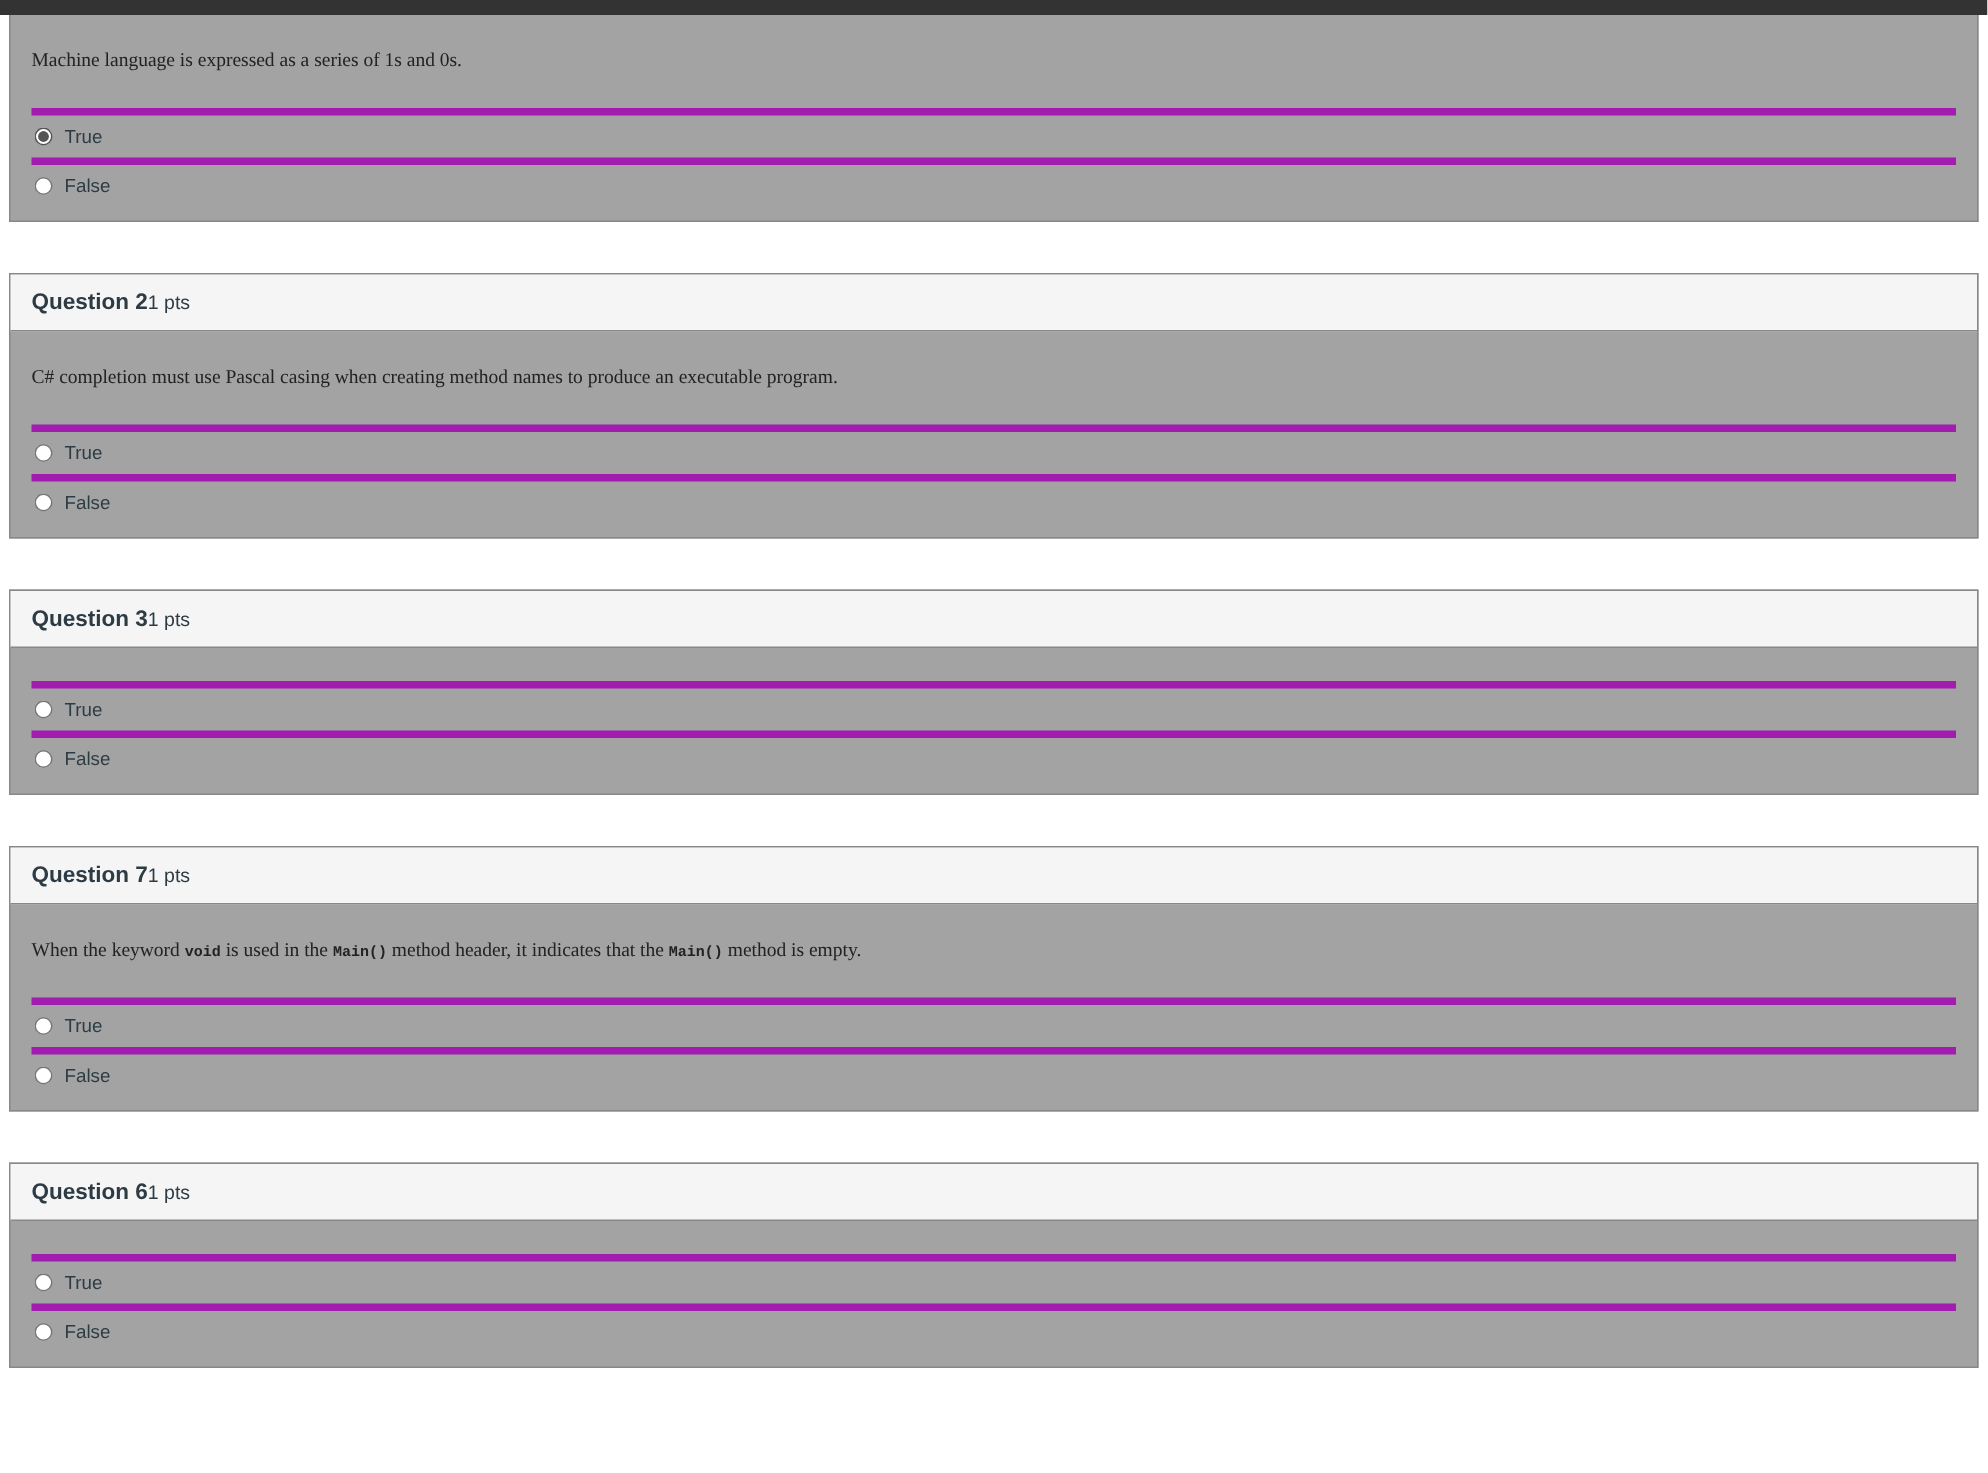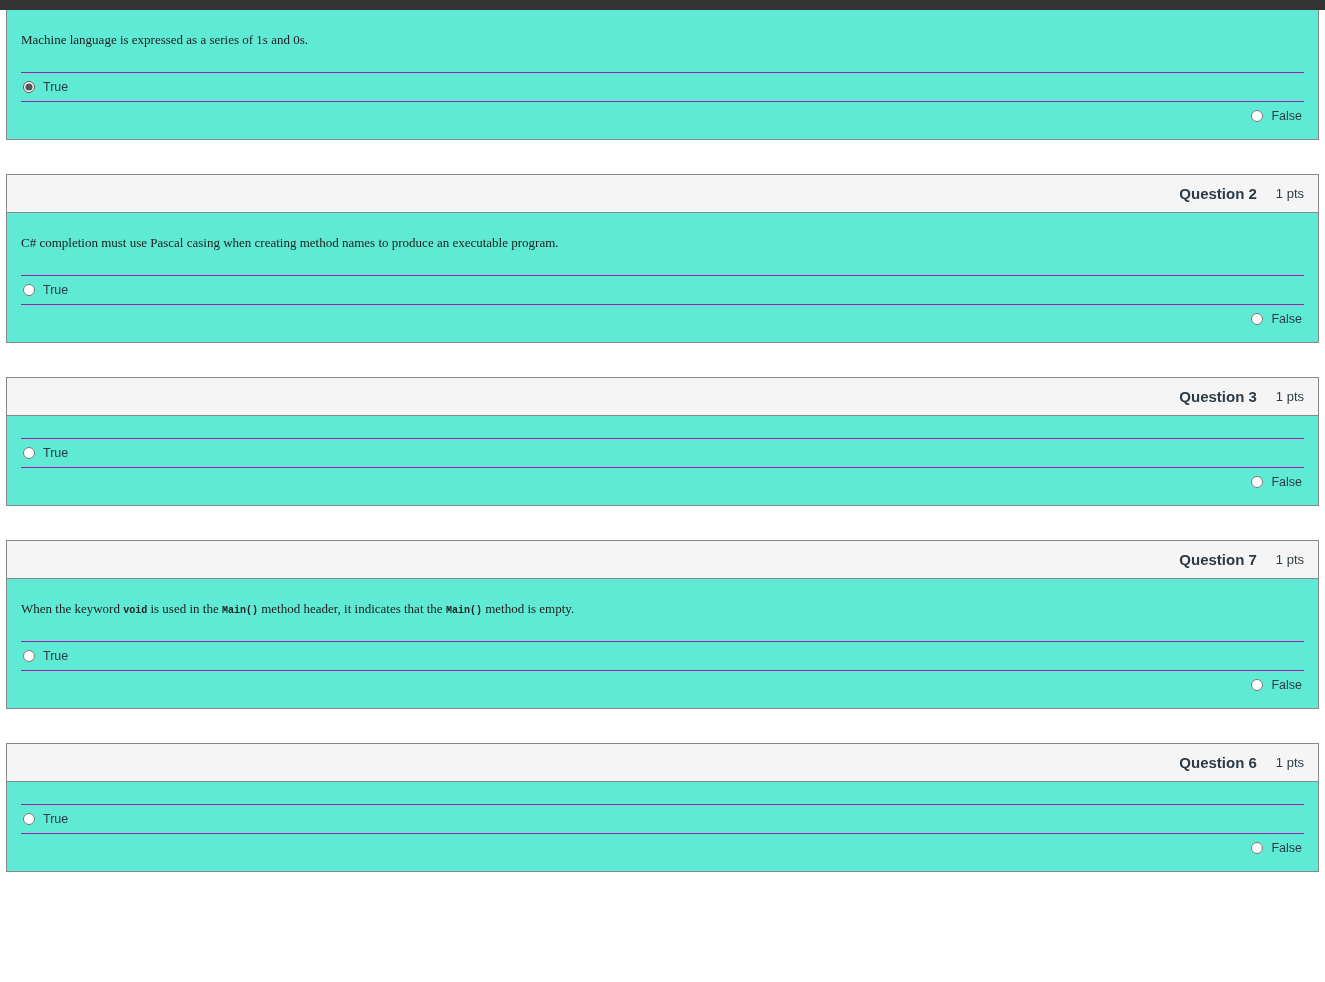--- a/index.html
+++ b/index.html
@@ -15,34 +15,33 @@
     width: 100%;
     height: 10px;
     background: #333;
   }
   .container {
     padding: 0 6px 20px 6px;
   }
   .question-card {
     border: 1px solid #888;
     margin-top: 34px;
-    background: #5eead4;
+    background: #a3a3a3;
   }
   .question-card.first {
     margin-top: 0;
     border-top: none;
   }
   .q-header {
     background: #f5f5f5;
     border-bottom: 1px solid #888;
     display: flex;
-    justify-content: flex-end;
+    justify-content: flex-start;
     align-items: center;
     padding: 10px 14px;
-    gap: 19px;
   }
   .q-title {
     font-weight: bold;
     font-size: 15px;
     color: #2d3b45;
   }
   .q-pts {
     font-size: 13px;
     color: #2d3b45;
   }
@@ -54,29 +53,28 @@
     font-size: 13px;
     color: #222;
     margin-bottom: 24px;
   }
   .q-prompt code {
     font-family: "Courier New", monospace;
     font-size: 10px;
     font-weight: bold;
   }
   .answer-row {
-    border-top: 1px solid #a21caf;
+    border-top: 5px solid #a21caf;
     padding: 7px 2px;
     display: flex;
     align-items: center;
     gap: 8px;
   }
   .answer-row:last-child {
     padding-bottom: 2px;
-    justify-content: flex-end;
   }
   .answer-row input[type="radio"] {
     margin: 0;
     width: 12px;
     height: 12px;
     accent-color: #555;
   }
   .answer-label {
     font-size: 12.5px;
     color: #2d3b45;

